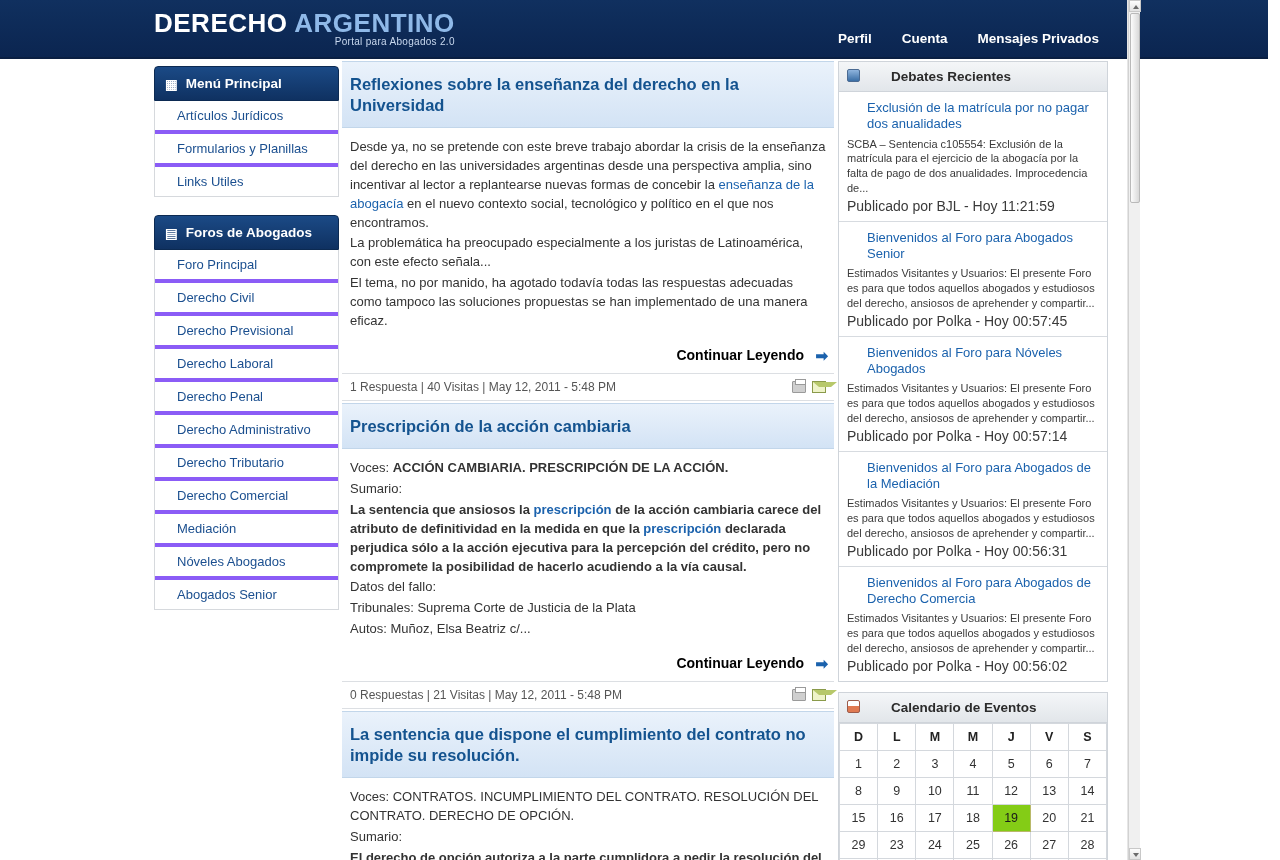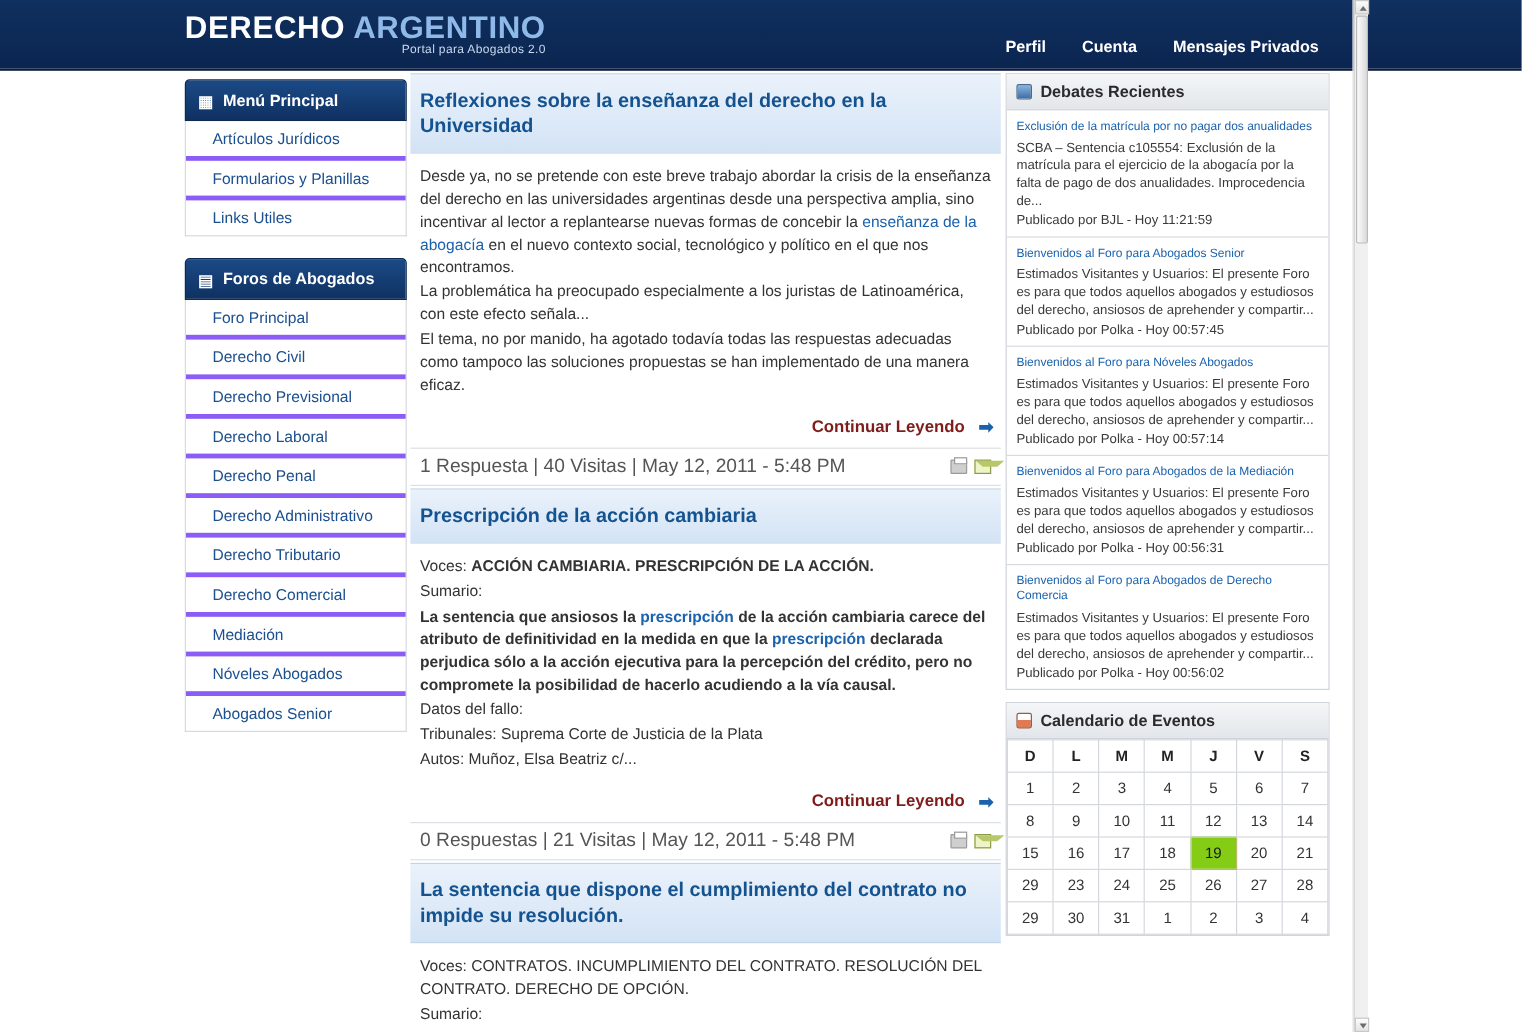--- a/index.html
+++ b/index.html
@@ -69,25 +69,25 @@
     padding:12px 16px 12px 8px;
     color:#14538f; font-size:16.5px; font-weight:bold; line-height:1.25;
   }
   .art-body { padding:10px 8px 0 8px; font-size:13px; color:#333; line-height:1.45; }
   .art-body p { margin:0 0 2px 0; }
   .art-body a { color:#1b62ad; text-decoration:none; }
   .art-body .bold { font-weight:bold; }
   .cont-read {
     text-align:right; padding:14px 30px 6px 0; position:relative;
   }
-  .cont-read span { color:#7f1d1d; font-weight:bold; font-size:14px; }
+  .cont-read span { color:#000000; font-weight:bold; font-size:14px; }
   .cont-read .arrow { position:absolute; right:6px; top:14px; color:#1b62ad; font-size:15px; }
   .art-meta {
     border-top:1px solid #dcdfe3; border-bottom:1px solid #dcdfe3;
-    margin-top:4px; padding:6px 8px; font-size:16px; color:#555;
+    margin-top:4px; padding:6px 8px; font-size:12px; color:#555;
     display:flex; align-items:center;
   }
   .art-meta .icons { margin-left:auto; display:flex; gap:6px; }
   .mini-icon {
     width:14px; height:12px; display:inline-block; position:relative;
   }
   .ic-print {
     background:#cfcfcf; border:1px solid #9a9a9a; border-radius:1px;
   }
   .ic-print:before {
@@ -102,41 +102,41 @@
     border-top:5px solid #b7c86a; border-left:6px solid transparent; border-right:6px solid transparent;
   }
 
   
   .panel { border:1px solid #cfd4da; background:#fff; margin-bottom:10px; }
   .panel-head {
     background:#e8ebef;
     background:linear-gradient(to bottom,#f4f6f8 0%, #e2e6ea 100%);
     border-bottom:1px solid #cfd4da;
     padding:7px 8px; font-weight:bold; font-size:13.5px; color:#2b2b2b;
-    display:flex; align-items:center;
+    display:flex; gap:24px;
   }
   .panel-head .sq {
     width:13px; height:13px; margin-right:7px; border:1px solid #4a6a92;
     background:linear-gradient(to bottom,#8fb4dd,#3a6ea5); border-radius:2px;
     display:inline-block;
   }
   .panel-head .cal {
     width:13px; height:13px; margin-right:7px; border:1px solid #9c5b4a;
     background:linear-gradient(to bottom,#fff 0 45%, #e07a52 45% 100%); border-radius:2px;
     display:inline-block;
   }
   .debate {
     border-bottom:1px solid #d7dbe0; padding:8px 8px 7px 8px;
   }
   .debate:last-child { border-bottom:none; }
   .debate-title {
-    color:#1b62ad; font-size:10px; line-height:1.25; margin-bottom:4px;
+    color:#1b62ad; font-size:13px; line-height:1.25; margin-bottom:4px;margin-left:20px;
   }
   .debate-text { font-size:11px; color:#3a3a3a; line-height:1.35; }
-  .debate-meta { font-size:11px; color:#3a3a3a; margin-top:2px; }
+  .debate-meta { font-size:14px; color:#3a3a3a; margin-top:2px; }
 
   
   table.cal { border-collapse:collapse; width:100%; }
   table.cal th, table.cal td {
     border:1px solid #d4d8dd; text-align:center; font-size:12.5px;
     height:27px; width:14.28%; color:#333;
   }
   table.cal th { font-weight:bold; color:#222; }
   table.cal td.today { background:#84cc16; border:1px solid #b9b96a; color:#1a1a1a; }
 

